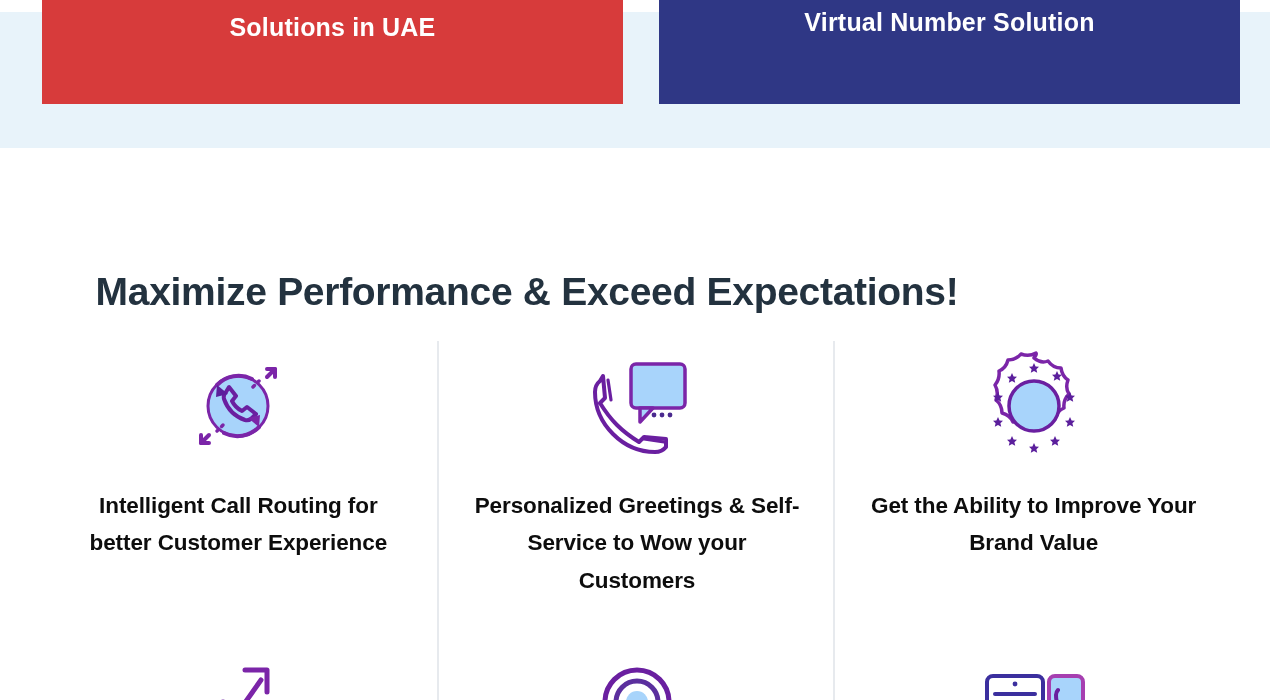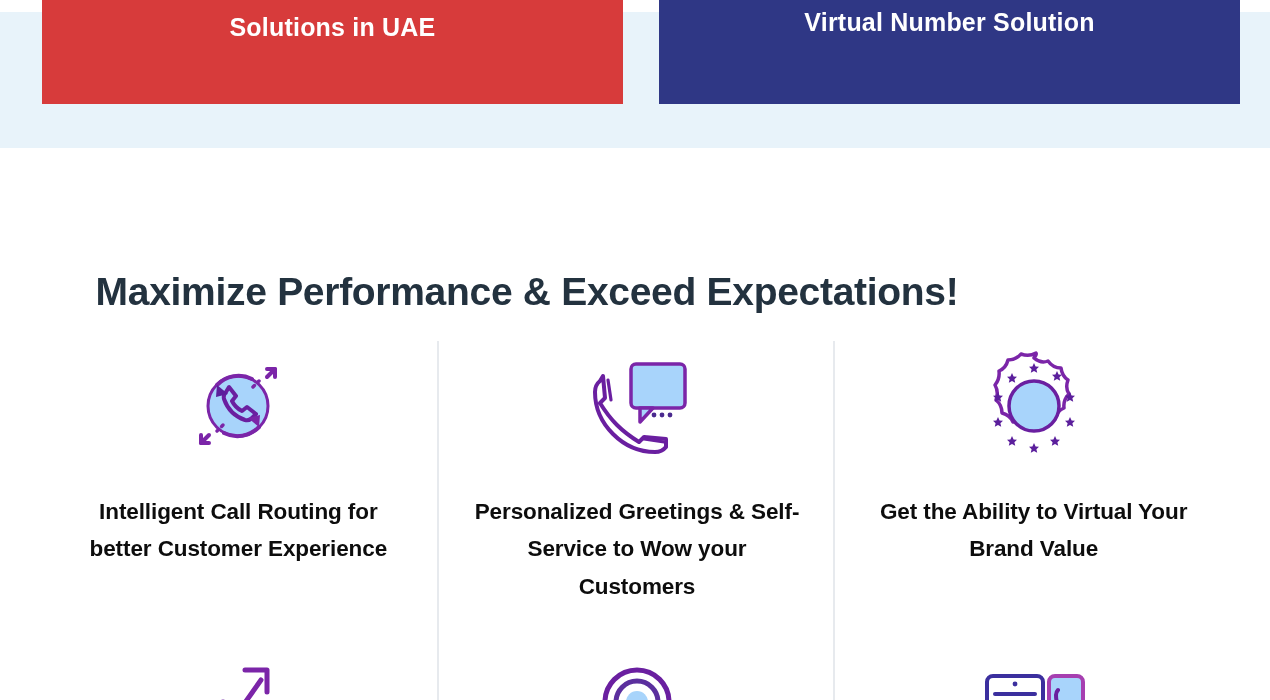--- a/index.html
+++ b/index.html
@@ -121,21 +121,20 @@
   }
 
   .feature-card.has-left-rule {
     border-left: 2px solid #e7eaee;
     padding-left: 30px;
   }
 
   .feature-row-1 .feature-card {
     min-height: 277px;
     padding-top: 6px;
-    gap: 6px;
   }
 
   .feature-row-2 {
     position: absolute;
     left: 40px;
     top: 452px;
     width: 1190px;
     display: flex;
   }
 
@@ -245,21 +244,21 @@
               <path d="M95 70 l1.6 3.4 l3.4 .4 l-2.6 2.4 .8 3.6 -3.2 -1.9 -3.2 1.9 .8 -3.6 -2.6 -2.4 3.4 -.4 z"></path>
               <path d="M80 89 l1.6 3.4 l3.4 .4 l-2.6 2.4 .8 3.6 -3.2 -1.9 -3.2 1.9 .8 -3.6 -2.6 -2.4 3.4 -.4 z"></path>
               <path d="M59 96 l1.6 3.4 l3.4 .4 l-2.6 2.4 .8 3.6 -3.2 -1.9 -3.2 1.9 .8 -3.6 -2.6 -2.4 3.4 -.4 z"></path>
               <path d="M37 89 l1.6 3.4 l3.4 .4 l-2.6 2.4 .8 3.6 -3.2 -1.9 -3.2 1.9 .8 -3.6 -2.6 -2.4 3.4 -.4 z"></path>
               <path d="M23 70 l1.6 3.4 l3.4 .4 l-2.6 2.4 .8 3.6 -3.2 -1.9 -3.2 1.9 .8 -3.6 -2.6 -2.4 3.4 -.4 z"></path>
               <path d="M23 45 l1.6 3.4 l3.4 .4 l-2.6 2.4 .8 3.6 -3.2 -1.9 -3.2 1.9 .8 -3.6 -2.6 -2.4 3.4 -.4 z"></path>
               <path d="M37 26 l1.6 3.4 l3.4 .4 l-2.6 2.4 .8 3.6 -3.2 -1.9 -3.2 1.9 .8 -3.6 -2.6 -2.4 3.4 -.4 z"></path>
             </g>
           </svg>
         </div>
-        <div class="feature-title">Get the Ability to Virtual Your Brand Value</div>
+        <div class="feature-title">Get the Ability to Improve Your Brand Value</div>
       </div>
 
     </div>
 
     <div class="feature-row-2">
 
       <div class="feature-card">
         <div class="feature-icon">
           <svg width="118" height="118" viewBox="0 0 118 118" aria-hidden="true">
             <path d="M26 84 l18 -16 l14 10 l24 -34" fill="none" stroke="#7b25a8" stroke-width="5" stroke-linecap="round" stroke-linejoin="round"></path>

